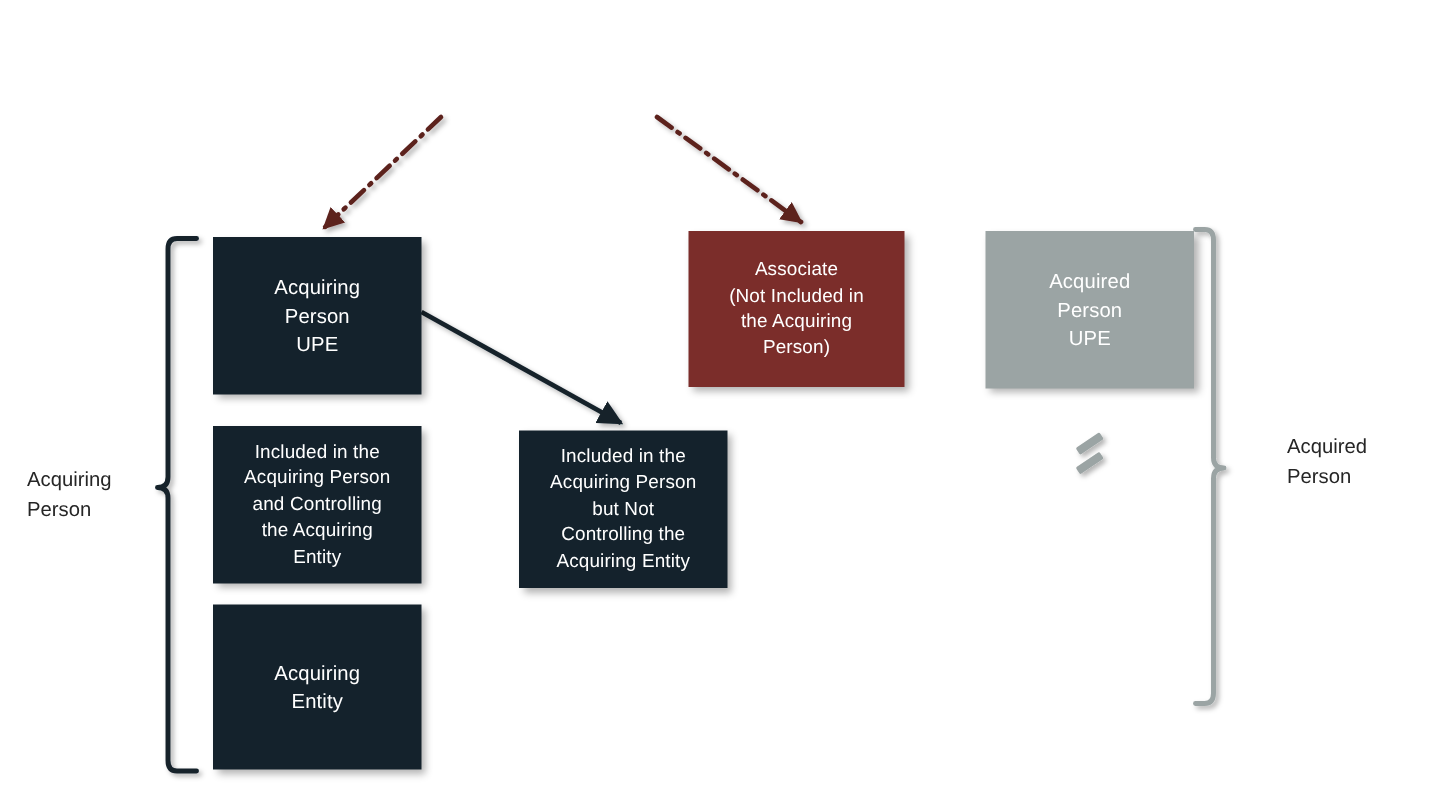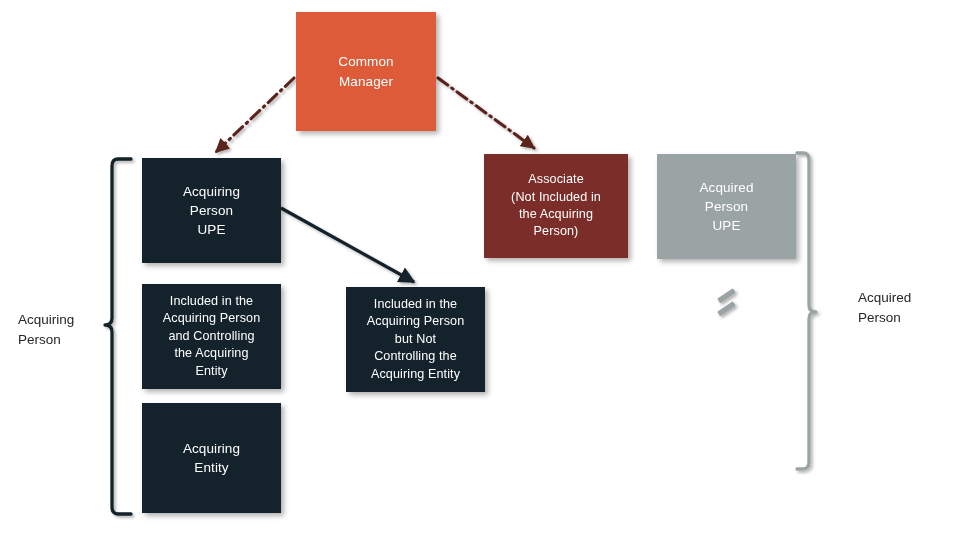--- a/index.html
+++ b/index.html
@@ -31,21 +31,21 @@
     color: #ffffff;
     font-size: 13.5px;
     line-height: 1.42;
     letter-spacing: 0.1px;
     padding: 4px 6px;
     box-shadow: 3px 3px 5px rgba(0,0,0,0.30);
     white-space: pre-line;
   }
   .node.dark   { background: #14222c; }
   .node.orange { background: #dd5b39; }
-  .node.maroon { background: #7b2d2a; margin-left: 25px; }
+  .node.maroon { background: #7b2d2a; }
   .node.gray   { background: #9ba4a4; }
 
   .node.small { font-size: 12.6px; line-height: 1.38; }
 
   .side-label {
     position: absolute;
     font-size: 13.5px;
     line-height: 1.45;
     color: #262626;
     white-space: pre-line;
@@ -107,24 +107,20 @@
     </g>
 
     <g filter="url(#softShadow)" fill="none" stroke="#9ba4a4" stroke-width="3.3" stroke-linecap="round" stroke-linejoin="round">
       <path d="M 797 153 L 803 153 Q 809 153 809 160
                L 809 305 Q 809 312 816 312
                Q 809 312 809 319
                L 809 462 Q 809 469 803 469 L 797 469"></path>
     </g>
   </svg>
 
-  <div class="node orange" style="left:296px; top:12px; width:140px; height:119px;">
-    <span>Common
-Manager</span>
-  </div>
 
   <div class="node dark" style="left:142px; top:158px; width:139px; height:105px;">
     <span>Acquiring
 Person
 UPE</span>
   </div>
 
   <div class="node maroon small" style="left:459px; top:154px; width:144px; height:104px;">
     <span>Associate
 (Not Included in

